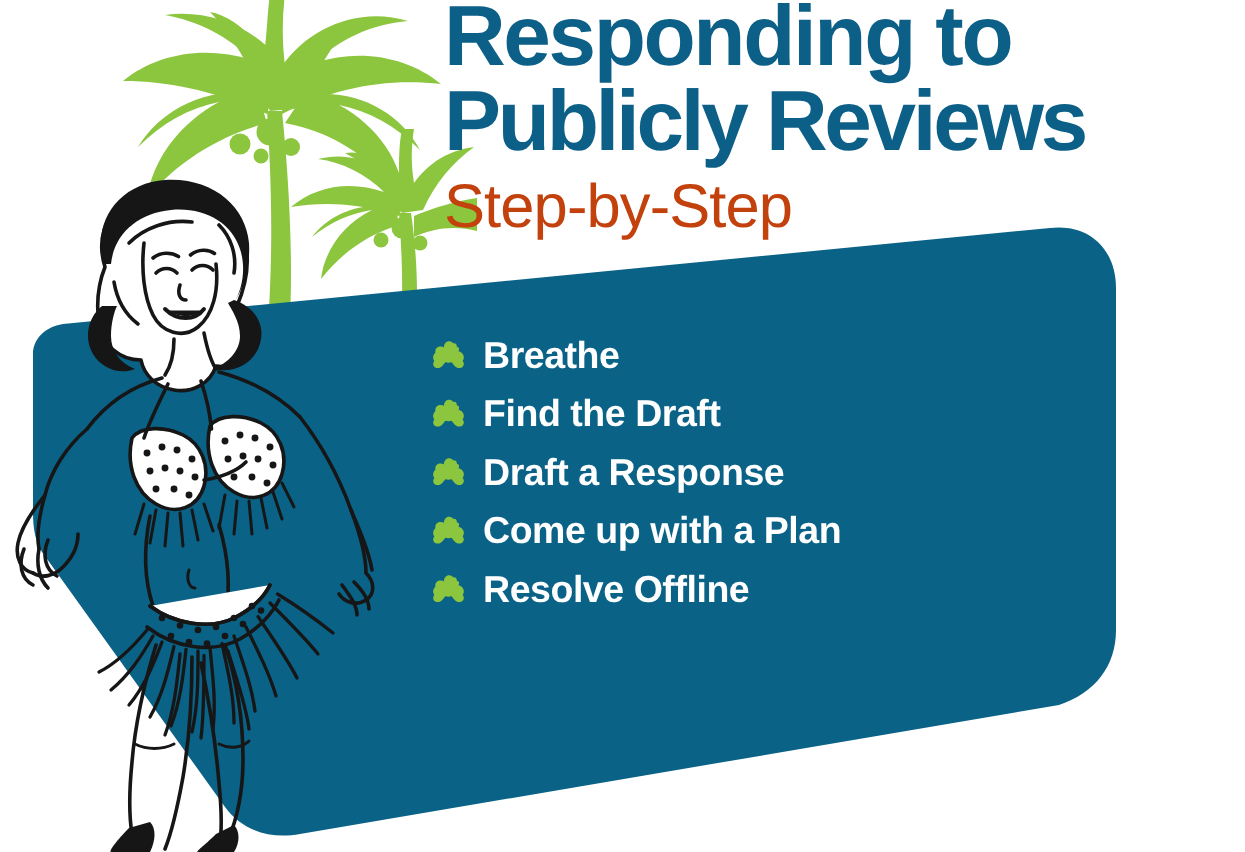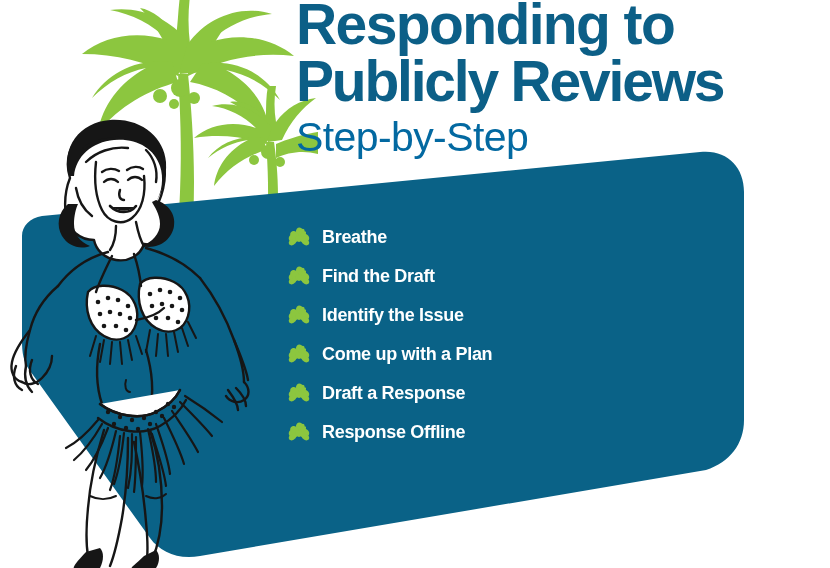--- a/index.html
+++ b/index.html
@@ -38,21 +38,21 @@
     font-weight: bold;
     font-size: 57px;
     line-height: 57px;
     letter-spacing: -1.6px;
     white-space: nowrap;
   }
   .headline .line2 {
     letter-spacing: -2.2px;
   }
   .headline .sub {
-    color: #0369a1;
+    color: #c2410c;
     font-weight: normal;
     font-size: 41px;
     line-height: 50px;
     letter-spacing: -0.6px;
     white-space: nowrap;
     margin-top: 2px;
   }
 
   
   .steps {
@@ -73,21 +73,21 @@
   .step-bullet {
     width: 26px;
     height: 26px;
     flex: 0 0 26px;
     margin-right: 10px;
     display: block;
   }
   .step-label {
     color: #ffffff;
     font-weight: bold;
-    font-size: 18px;
+    font-size: 25px;
     line-height: 27px;
     letter-spacing: -0.3px;
     white-space: nowrap;
   }
 
   
   .dancer {
     position: absolute;
     left: 0px;
     top: 104px;
@@ -341,85 +341,69 @@
           <path d="M11.4 14.6 C10.6 17.4 8.4 20.2 6 20.4 C3.6 20.6 2 18.4 3.2 16.2 C4.2 14.4 6.8 13.4 9.6 13.8 Z"></path>
           <path d="M14.4 14.6 C15.4 17.4 17.6 20.2 20 20.4 C22.4 20.6 24 18.4 22.8 16.2 C21.8 14.4 19.2 13.4 16.4 13.8 Z"></path>
           <path d="M12.6 13 C12.6 10 13.2 6.6 15.2 4.6 C16.6 3.2 18.4 3.8 18.6 5.8 C18.8 8.2 16.6 11 13.6 13.4 Z"></path>
           <path d="M13 12.6 C14 10.2 15.8 7.6 17.8 6.6 C19.2 5.9 20.4 6.8 20 8.4 C19.4 10.4 16.8 12 14 12.8 Z"></path>
           <circle cx="13" cy="13.6" r="3.3"></circle>
         </g>
       </svg>
       <span class="step-label">Find the Draft</span>
     </li>
 
+
     <li class="step">
       <svg class="step-bullet" viewBox="0 0 26 26" aria-hidden="true">
         <g fill="#8cc63f">
           <path d="M12.6 10.2 C9.8 8.4 6.4 8.2 4.2 10.2 C2 12.2 2.4 15.4 5 17 C7.2 18.4 10 17.8 11.8 15.6 Z"></path>
           <path d="M13.4 10.2 C16.2 8.4 19.6 8.2 21.8 10.2 C24 12.2 23.6 15.4 21 17 C18.8 18.4 16 17.8 14.2 15.6 Z"></path>
           <path d="M12 11.4 C10 9 9.2 5.8 10.8 3.8 C12.4 1.8 15.4 2.2 16.6 4.6 C17.6 6.6 17 9 15 10.8 Z"></path>
           <path d="M11.6 12.6 C9 13.4 6.2 13 4.8 11 C3.4 9 4.6 6.4 7.2 6 C9.2 5.7 11.2 7 12.4 9.4 Z"></path>
           <path d="M11.4 14.6 C10.6 17.4 8.4 20.2 6 20.4 C3.6 20.6 2 18.4 3.2 16.2 C4.2 14.4 6.8 13.4 9.6 13.8 Z"></path>
           <path d="M14.4 14.6 C15.4 17.4 17.6 20.2 20 20.4 C22.4 20.6 24 18.4 22.8 16.2 C21.8 14.4 19.2 13.4 16.4 13.8 Z"></path>
           <path d="M12.6 13 C12.6 10 13.2 6.6 15.2 4.6 C16.6 3.2 18.4 3.8 18.6 5.8 C18.8 8.2 16.6 11 13.6 13.4 Z"></path>
           <path d="M13 12.6 C14 10.2 15.8 7.6 17.8 6.6 C19.2 5.9 20.4 6.8 20 8.4 C19.4 10.4 16.8 12 14 12.8 Z"></path>
           <circle cx="13" cy="13.6" r="3.3"></circle>
         </g>
       </svg>
-      <span class="step-label">Identify the Issue</span>
+      <span class="step-label">Draft a Response</span>
     </li>
 
     <li class="step">
       <svg class="step-bullet" viewBox="0 0 26 26" aria-hidden="true">
         <g fill="#8cc63f">
           <path d="M12.6 10.2 C9.8 8.4 6.4 8.2 4.2 10.2 C2 12.2 2.4 15.4 5 17 C7.2 18.4 10 17.8 11.8 15.6 Z"></path>
           <path d="M13.4 10.2 C16.2 8.4 19.6 8.2 21.8 10.2 C24 12.2 23.6 15.4 21 17 C18.8 18.4 16 17.8 14.2 15.6 Z"></path>
           <path d="M12 11.4 C10 9 9.2 5.8 10.8 3.8 C12.4 1.8 15.4 2.2 16.6 4.6 C17.6 6.6 17 9 15 10.8 Z"></path>
           <path d="M11.6 12.6 C9 13.4 6.2 13 4.8 11 C3.4 9 4.6 6.4 7.2 6 C9.2 5.7 11.2 7 12.4 9.4 Z"></path>
           <path d="M11.4 14.6 C10.6 17.4 8.4 20.2 6 20.4 C3.6 20.6 2 18.4 3.2 16.2 C4.2 14.4 6.8 13.4 9.6 13.8 Z"></path>
           <path d="M14.4 14.6 C15.4 17.4 17.6 20.2 20 20.4 C22.4 20.6 24 18.4 22.8 16.2 C21.8 14.4 19.2 13.4 16.4 13.8 Z"></path>
           <path d="M12.6 13 C12.6 10 13.2 6.6 15.2 4.6 C16.6 3.2 18.4 3.8 18.6 5.8 C18.8 8.2 16.6 11 13.6 13.4 Z"></path>
           <path d="M13 12.6 C14 10.2 15.8 7.6 17.8 6.6 C19.2 5.9 20.4 6.8 20 8.4 C19.4 10.4 16.8 12 14 12.8 Z"></path>
           <circle cx="13" cy="13.6" r="3.3"></circle>
         </g>
       </svg>
       <span class="step-label">Come up with a Plan</span>
     </li>
 
+
+
     <li class="step">
       <svg class="step-bullet" viewBox="0 0 26 26" aria-hidden="true">
         <g fill="#8cc63f">
           <path d="M12.6 10.2 C9.8 8.4 6.4 8.2 4.2 10.2 C2 12.2 2.4 15.4 5 17 C7.2 18.4 10 17.8 11.8 15.6 Z"></path>
           <path d="M13.4 10.2 C16.2 8.4 19.6 8.2 21.8 10.2 C24 12.2 23.6 15.4 21 17 C18.8 18.4 16 17.8 14.2 15.6 Z"></path>
           <path d="M12 11.4 C10 9 9.2 5.8 10.8 3.8 C12.4 1.8 15.4 2.2 16.6 4.6 C17.6 6.6 17 9 15 10.8 Z"></path>
           <path d="M11.6 12.6 C9 13.4 6.2 13 4.8 11 C3.4 9 4.6 6.4 7.2 6 C9.2 5.7 11.2 7 12.4 9.4 Z"></path>
           <path d="M11.4 14.6 C10.6 17.4 8.4 20.2 6 20.4 C3.6 20.6 2 18.4 3.2 16.2 C4.2 14.4 6.8 13.4 9.6 13.8 Z"></path>
           <path d="M14.4 14.6 C15.4 17.4 17.6 20.2 20 20.4 C22.4 20.6 24 18.4 22.8 16.2 C21.8 14.4 19.2 13.4 16.4 13.8 Z"></path>
           <path d="M12.6 13 C12.6 10 13.2 6.6 15.2 4.6 C16.6 3.2 18.4 3.8 18.6 5.8 C18.8 8.2 16.6 11 13.6 13.4 Z"></path>
           <path d="M13 12.6 C14 10.2 15.8 7.6 17.8 6.6 C19.2 5.9 20.4 6.8 20 8.4 C19.4 10.4 16.8 12 14 12.8 Z"></path>
           <circle cx="13" cy="13.6" r="3.3"></circle>
         </g>
       </svg>
-      <span class="step-label">Draft a Response</span>
+      <span class="step-label">Resolve Offline</span>
     </li>
 
-
-
-    <li class="step">
-      <svg class="step-bullet" viewBox="0 0 26 26" aria-hidden="true">
-        <g fill="#8cc63f">
-          <path d="M12.6 10.2 C9.8 8.4 6.4 8.2 4.2 10.2 C2 12.2 2.4 15.4 5 17 C7.2 18.4 10 17.8 11.8 15.6 Z"></path>
-          <path d="M13.4 10.2 C16.2 8.4 19.6 8.2 21.8 10.2 C24 12.2 23.6 15.4 21 17 C18.8 18.4 16 17.8 14.2 15.6 Z"></path>
-          <path d="M12 11.4 C10 9 9.2 5.8 10.8 3.8 C12.4 1.8 15.4 2.2 16.6 4.6 C17.6 6.6 17 9 15 10.8 Z"></path>
-          <path d="M11.6 12.6 C9 13.4 6.2 13 4.8 11 C3.4 9 4.6 6.4 7.2 6 C9.2 5.7 11.2 7 12.4 9.4 Z"></path>
-          <path d="M11.4 14.6 C10.6 17.4 8.4 20.2 6 20.4 C3.6 20.6 2 18.4 3.2 16.2 C4.2 14.4 6.8 13.4 9.6 13.8 Z"></path>
-          <path d="M14.4 14.6 C15.4 17.4 17.6 20.2 20 20.4 C22.4 20.6 24 18.4 22.8 16.2 C21.8 14.4 19.2 13.4 16.4 13.8 Z"></path>
-          <path d="M12.6 13 C12.6 10 13.2 6.6 15.2 4.6 C16.6 3.2 18.4 3.8 18.6 5.8 C18.8 8.2 16.6 11 13.6 13.4 Z"></path>
-          <path d="M13 12.6 C14 10.2 15.8 7.6 17.8 6.6 C19.2 5.9 20.4 6.8 20 8.4 C19.4 10.4 16.8 12 14 12.8 Z"></path>
-          <circle cx="13" cy="13.6" r="3.3"></circle>
-        </g>
-      </svg>
-      <span class="step-label">Response Offline</span>
-    </li>
-
   </ul>
 
 </div>
 
 </body></html>

